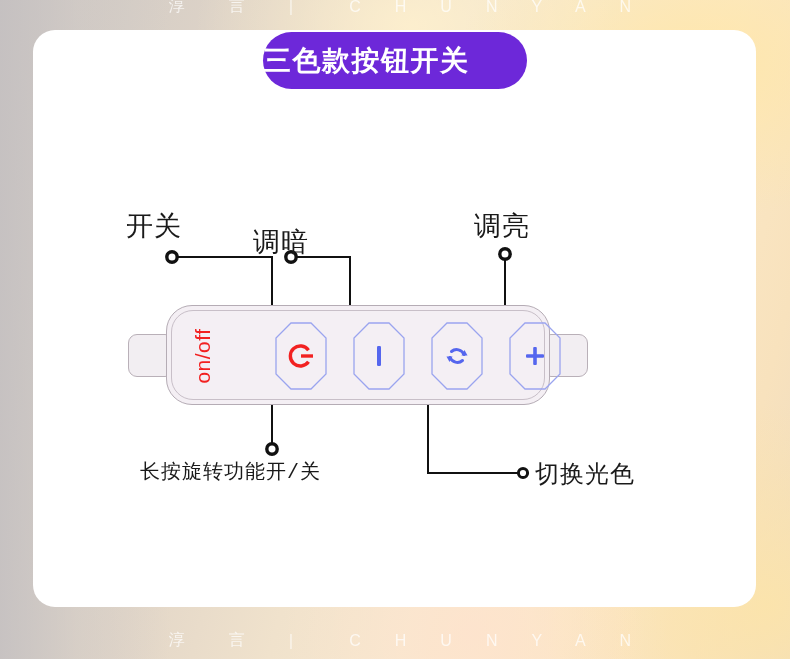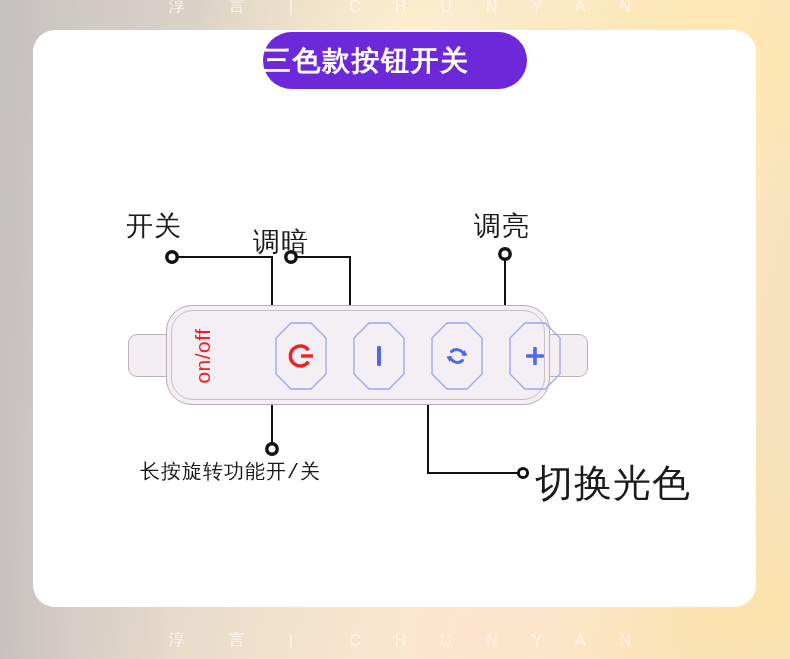--- a/index.html
+++ b/index.html
@@ -109,21 +109,21 @@
     font-size: 27px;
     color: #1a1a1a;
     white-space: nowrap;
     font-family: Liberation Mono, monospace;
     letter-spacing: 1px;
   }
   #label-switch   { left: 126px; top: 208px; }
   #label-dim      { left: 253px; top: 224px; }
   #label-bright   { left: 474px; top: 208px; }
   #label-longpress{ left: 140px; top: 458px; font-size: 20px; }
-  #label-colorsw  { left: 535px; top: 458px; font-size: 38px; }
+  #label-colorsw  { left: 535px; top: 458px; font-size: 24px; }
 
   
   #device {
     position: absolute;
     left: 128px;
     top: 305px;
     width: 460px;
     height: 100px;
   }
   .cable-stub {

